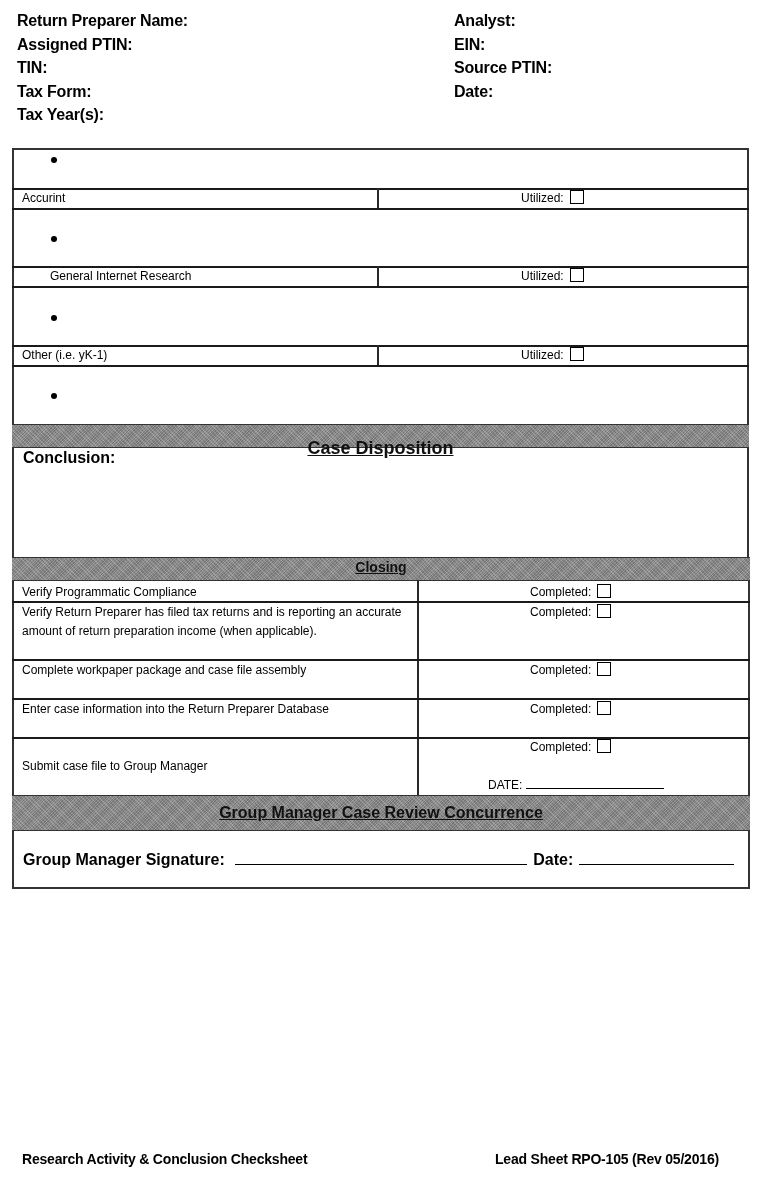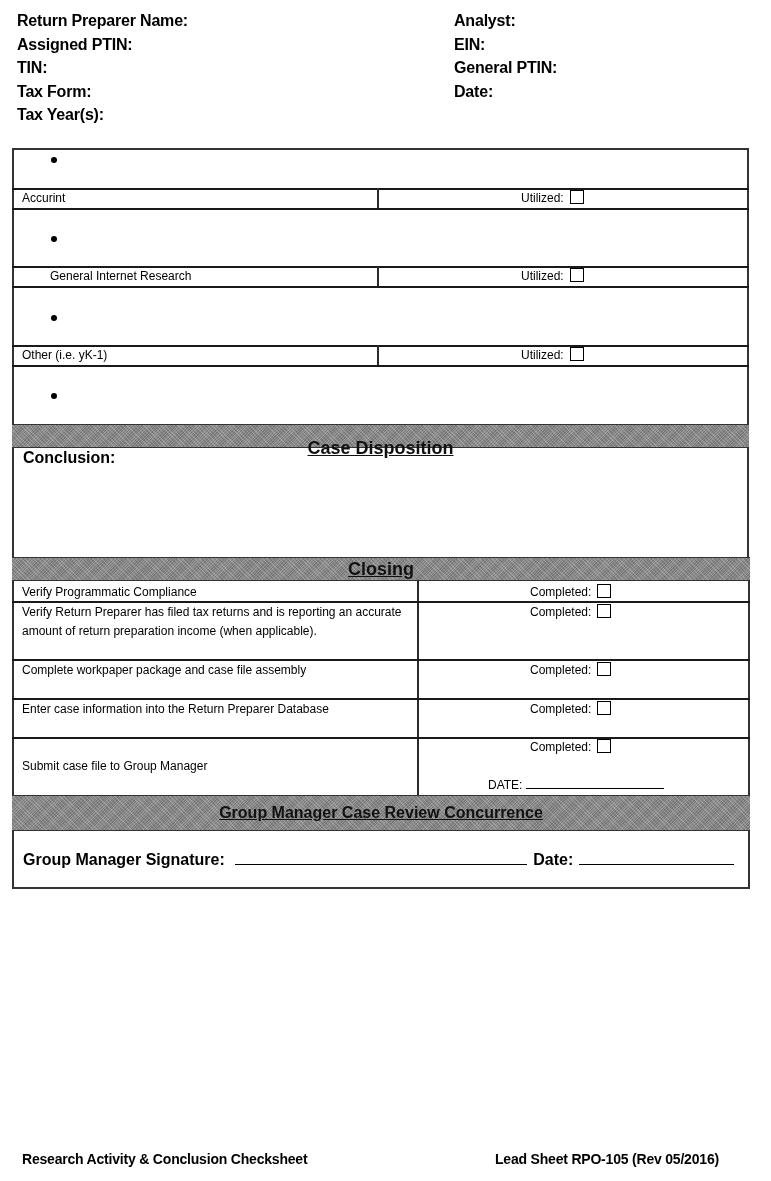--- a/index.html
+++ b/index.html
@@ -33,21 +33,21 @@
 <div class="hdr hdr-left">
   <div>Return Preparer Name:</div>
   <div>Assigned PTIN:</div>
   <div>TIN:</div>
   <div>Tax Form:</div>
   <div>Tax Year(s):</div>
 </div>
 <div class="hdr hdr-right">
   <div>Analyst:</div>
   <div>EIN:</div>
-  <div>General PTIN:</div>
+  <div>Source PTIN:</div>
   <div>Date:</div>
 </div>
 
 <div class="abs" style="left:12px; top:148px; width:737px; height:277px; border:2px solid #333; border-bottom:none;"></div>
 
 <div class="hline" style="left:12px; top:188px; width:737px;"></div>
 <div class="hline" style="left:12px; top:208px; width:737px;"></div>
 <div class="hline" style="left:12px; top:266px; width:737px;"></div>
 <div class="hline" style="left:12px; top:286px; width:737px;"></div>
 <div class="hline" style="left:12px; top:345px; width:737px;"></div>
@@ -79,21 +79,21 @@
 
 <div class="shade" style="left:12px; top:424px; width:737px; height:24px;">
   <div class="shade-title" style="top:1px; font-size:18px;margin-top:12px;">Case Disposition</div>
 </div>
 
 <div class="abs" style="left:12px; top:447px; width:737px; height:111px; border-left:2px solid #333; border-right:2px solid #333;">
   <div class="cell-text" style="position:absolute; left:9px; top:1px; font-weight:bold; font-size:16px;">Conclusion:</div>
 </div>
 
 <div class="shade" style="left:12px; top:557px; width:738px; height:24px;">
-  <div class="shade-title" style="top:1px; font-size:18px;text-align:center;">Closing</div>
+  <div class="shade-title" style="top:1px; font-size:14px;text-align:center;">Closing</div>
 </div>
 
 <div class="abs" style="left:12px; top:580px; width:738px; height:216px; border-left:2px solid #333; border-right:2px solid #333;"></div>
 <div class="vline" style="left:417px; top:580px; height:216px;"></div>
 <div class="hline" style="left:12px; top:601px; width:738px;"></div>
 <div class="hline" style="left:12px; top:659px; width:738px;"></div>
 <div class="hline" style="left:12px; top:698px; width:738px;"></div>
 <div class="hline" style="left:12px; top:737px; width:738px;"></div>
 
 <div class="abs cell-text" style="left:22px; top:583px; width:390px;">Verify Programmatic Compliance</div>

